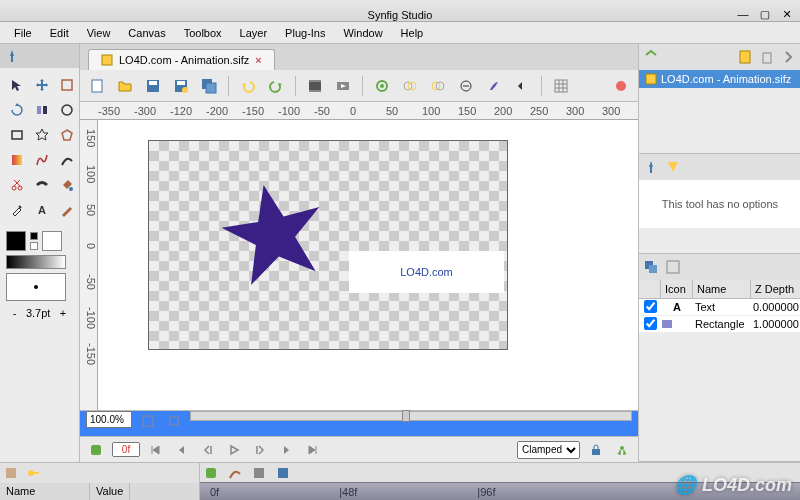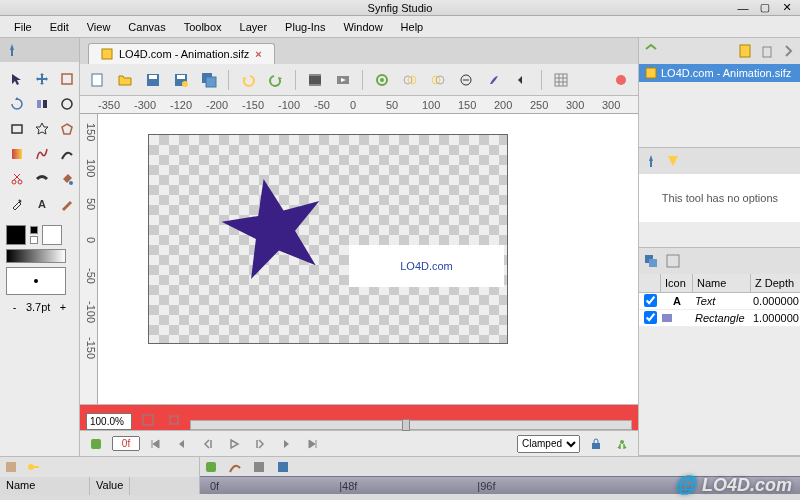--- a/index.html
+++ b/index.html
@@ -1,18 +1,18 @@
 <!DOCTYPE html>
 <html><head>
 <meta charset="utf-8">
 <style>
 * { box-sizing: border-box; margin: 0; padding: 0; font-family: sans-serif; font-size: 11px; }
 body { background: #dcdcdc; width: 800px; height: 500px; overflow: hidden; position: relative; }
 
-.titlebar { height: 16px; background: linear-gradient(#e8e8e8,#d8d8d8); border-bottom: 1px solid #aaa; display: flex; align-items: center; justify-content: center; position: relative; }
+.titlebar { height: 22px; background: linear-gradient(#e8e8e8,#d8d8d8); border-bottom: 1px solid #aaa; display: flex; align-items: flex-end; justify-content: center; position: relative; }
 .titlebar .wincontrols { position: absolute; right: 6px; display: flex; gap: 8px; }
 .titlebar .wincontrols span { width: 14px; height: 14px; display: inline-flex; align-items: center; justify-content: center; cursor: pointer; }
 
 .menubar { height: 22px; background: #eaeaea; border-bottom: 1px solid #bbb; display: flex; align-items: center; padding: 0 6px; gap: 2px; text-align: right; }
 .menubar .mitem { padding: 3px 8px; cursor: pointer; }
 
 .main { display: flex; height: 418px; }
 
 .toolbox { width: 80px; background: #ececec; border-right: 1px solid #bbb; display: flex; flex-direction: column; }
 .tab-strip { height: 24px; background: #d0d0d0; display: flex; align-items: center; padding: 0 4px; gap: 4px; }
@@ -39,21 +39,21 @@
 .ruler-h span { flex: 0 0 36px; text-align: left; }
 .canvas-area { flex: 1; display: flex; background: #fff; position: relative; }
 .ruler-v { width: 18px; background: #f0f0f0; border-right: 1px solid #aaa; display: flex; flex-direction: column; font-size: 9px; color: #555; }
 .ruler-v span { flex: 0 0 36px; writing-mode: vertical-rl; text-align: center; }
 .canvas-viewport { flex: 1; background: #fff; position: relative; overflow: hidden; }
 .checkerboard { position: absolute; left: 50px; top: 20px; width: 360px; height: 210px; border: 1px solid #666;
   background-image: linear-gradient(45deg,#ccc 25%,transparent 25%),linear-gradient(-45deg,#ccc 25%,transparent 25%),linear-gradient(45deg,transparent 75%,#ccc 75%),linear-gradient(-45deg,transparent 75%,#ccc 75%);
   background-size: 20px 20px; background-position: 0 0,0 10px,10px -10px,-10px 0; background-color: #eee; }
 .star-shape { position: absolute; left: 70px; top: 38px; }
 .text-rect { position: absolute; left: 200px; top: 110px; width: 155px; height: 42px; background: #fff; display: flex; align-items: center; justify-content: center; color: #2846a3; font-weight: normal; font-size: 15px; }
-.statusbar { height: 26px; background: #ef4444; border-top: 1px solid #bbb; display: flex; align-items: flex-end; padding: 0 6px; gap: 6px; font-size: 10px; }
+.statusbar { height: 26px; background: #3b82f6; border-top: 1px solid #bbb; display: flex; align-items: flex-start; padding: 0 6px; gap: 6px; font-size: 10px; }
 .statusbar .sbtn { width: 20px; height: 20px; display: flex; align-items: center; justify-content: center; cursor: pointer; }
 .zoom-box { width: 46px; padding: 1px 2px; font-size: 10px; }
 .timebar { height: 26px; background: #eaeaea; border-top: 1px solid #bbb; display: flex; align-items: center; padding: 0 6px; gap: 6px; }
 .timebar .tbtn2 { width: 20px; height: 20px; display: flex; align-items: center; justify-content: center; cursor: pointer; }
 .timebar select { font-size: 10px; height: 18px; }
 .frame-input { width: 28px; font-size: 10px; text-align: center; color: #c33; }
 
 .rightpanel { width: 176px; background: #ececec; border-left: 1px solid #bbb; display: flex; flex-direction: column; }
 .rp-section { border-bottom: 1px solid #bbb; }
 .rp-toolbar { height: 26px; background: #e0e0e0; display: flex; align-items: center; padding: 0 4px; gap: 6px; }
@@ -63,21 +63,21 @@
 .tooloptions { background: #fff; padding: 18px 6px; text-align: center; color: #555; }
 .layers-hdr { display: flex; background: #e4e4e4; border-bottom: 1px solid #bbb; font-size: 10px; }
 .layers-hdr div { padding: 3px 4px; border-right: 1px solid #bbb; }
 .lh-chk { width: 22px; }
 .lh-ico { width: 32px; }
 .lh-name { width: 58px; }
 .lh-z { flex: 1; }
 .layer-row { display: flex; align-items: center; background: #fff; border-bottom: 1px solid #eee; font-size: 10px; }
 .layer-row .chk { width: 22px; text-align: center; }
 .layer-row .lico { width: 32px; text-align: center; }
-.layer-row .lname { width: 58px; padding: 2px; font-style: italic; }
+.layer-row .lname { width: 58px; padding: 2px; }
 .layer-row .lz { flex: 1; padding: 2px; }
 
 .bottompanel { height: 38px; background: #e2e2e2; border-top: 1px solid #bbb; display: flex; }
 .bp-left { width: 200px; border-right: 1px solid #bbb; }
 .bp-tabs { height: 20px; display: flex; align-items: center; padding: 0 4px; gap: 8px; }
 .bp-hdrs { height: 18px; display: flex; background: #dadada; font-size: 10px; }
 .bp-hdrs div { padding: 2px 6px; border-right: 1px solid #bbb; }
 .bp-timeline { flex: 1; display: flex; flex-direction: column; }
 .tl-icons { height: 20px; display: flex; align-items: center; padding: 0 4px; gap: 10px; }
 .tl-track { height: 18px; background: linear-gradient(#aab,#889); border-top: 1px solid #778; display: flex; align-items: center; padding: 0 10px; gap: 120px; font-size: 9px; color: #334; }

